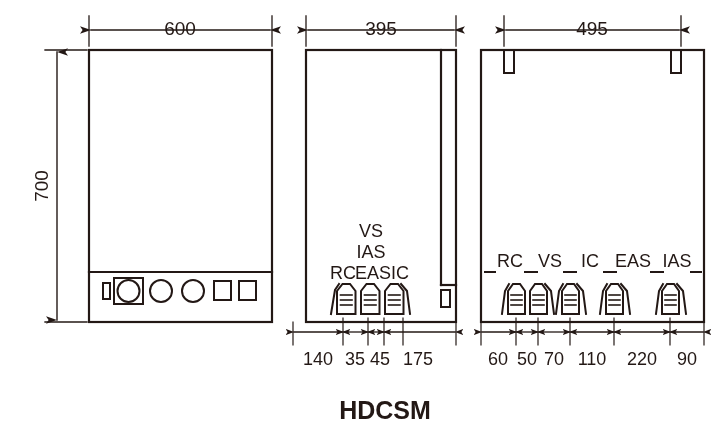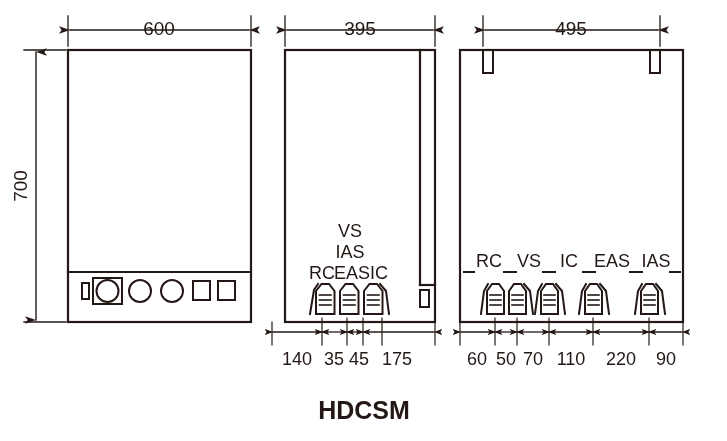--- a/index.html
+++ b/index.html
@@ -3,21 +3,21 @@
 <meta charset="utf-8">
 <style>
   html,body{margin:0;padding:0;background:#ffffff;}
   body{
     width:727px;height:441px;
     font-family:"Liberation Sans","DejaVu Sans",sans-serif;
     color:#231815;
     overflow:hidden;
     position:relative;
   }
-  #root{position:absolute;inset:0;}
+  #root{position:absolute;inset:0;padding-left:21px;}
   svg{display:block;}
   .lbl{
     font-family:"Liberation Sans","DejaVu Sans",sans-serif;
     fill:#231815;
   }
 </style>
 </head>
 <body style="background: rgb(255, 255, 255);">
 
 <div id="root">

